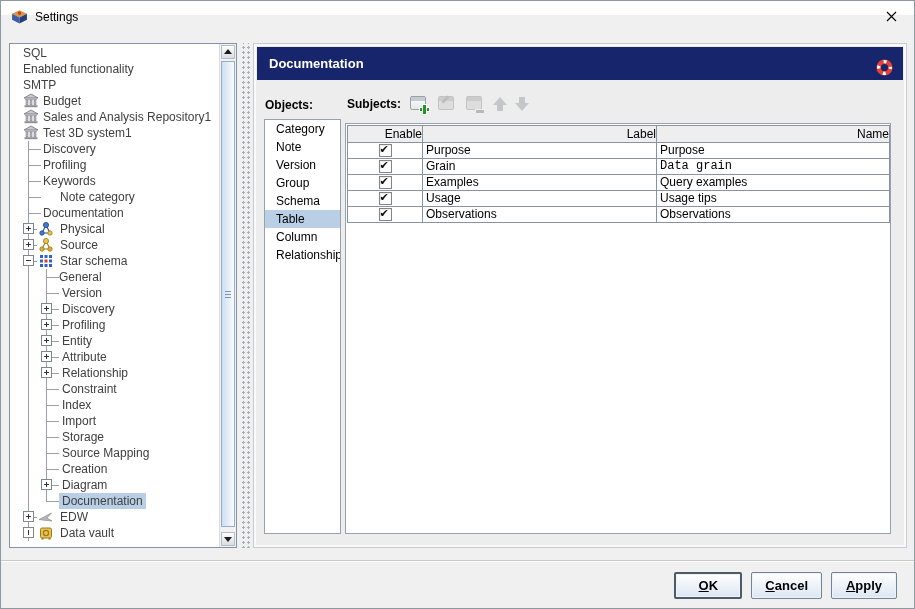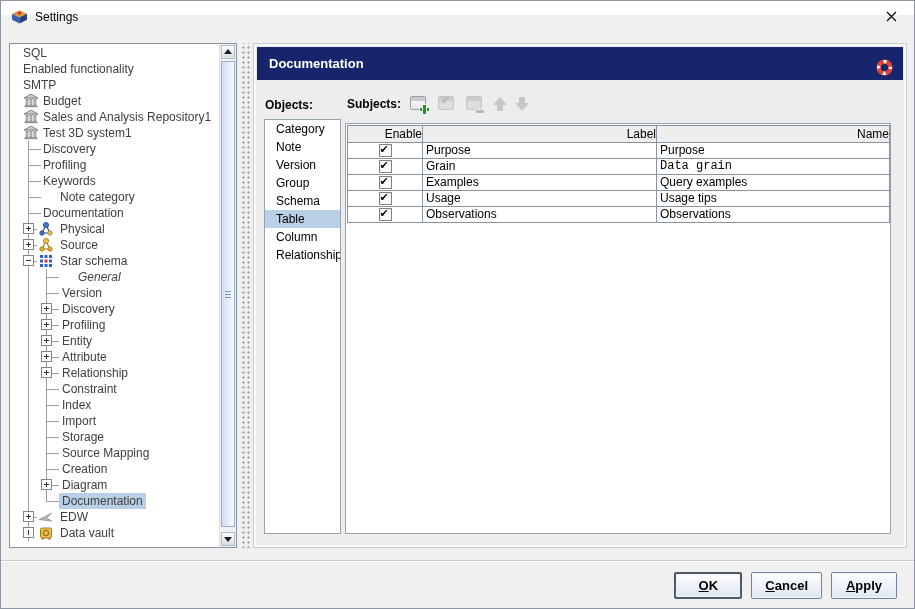--- a/index.html
+++ b/index.html
@@ -228,21 +228,21 @@
                 <rect x="11" y="11" width="3" height="3"></rect>
               </g>
               <rect x="6.5" y="6.5" width="3" height="3" fill="#d23b2e"></rect>
             </svg></span>
           <span class="lbl" style="left: 47px;">Star schema</span>
         </div>
         <div class="tree-row">
           <div class="guide" style="left: 18px;"></div>
           <div class="guide" style="left: 36px;"></div>
           <div class="dash" style="left: 36px; width: 13px;"></div>
-          <span class="lbl" style="left: 65px; font-style: italic;">General</span>
+          <span class="lbl" style="left: 46px;">General</span>
         </div>
         <div class="tree-row">
           <div class="guide" style="left: 18px;"></div>
           <div class="guide" style="left: 36px;"></div>
           <div class="dash" style="left: 36px; width: 13px;"></div>
           <span class="lbl" style="left: 49px;">Version</span>
         </div>
         <div class="tree-row">
           <div class="guide" style="left: 18px;"></div>
           <div class="guide" style="left: 36px;"></div>

